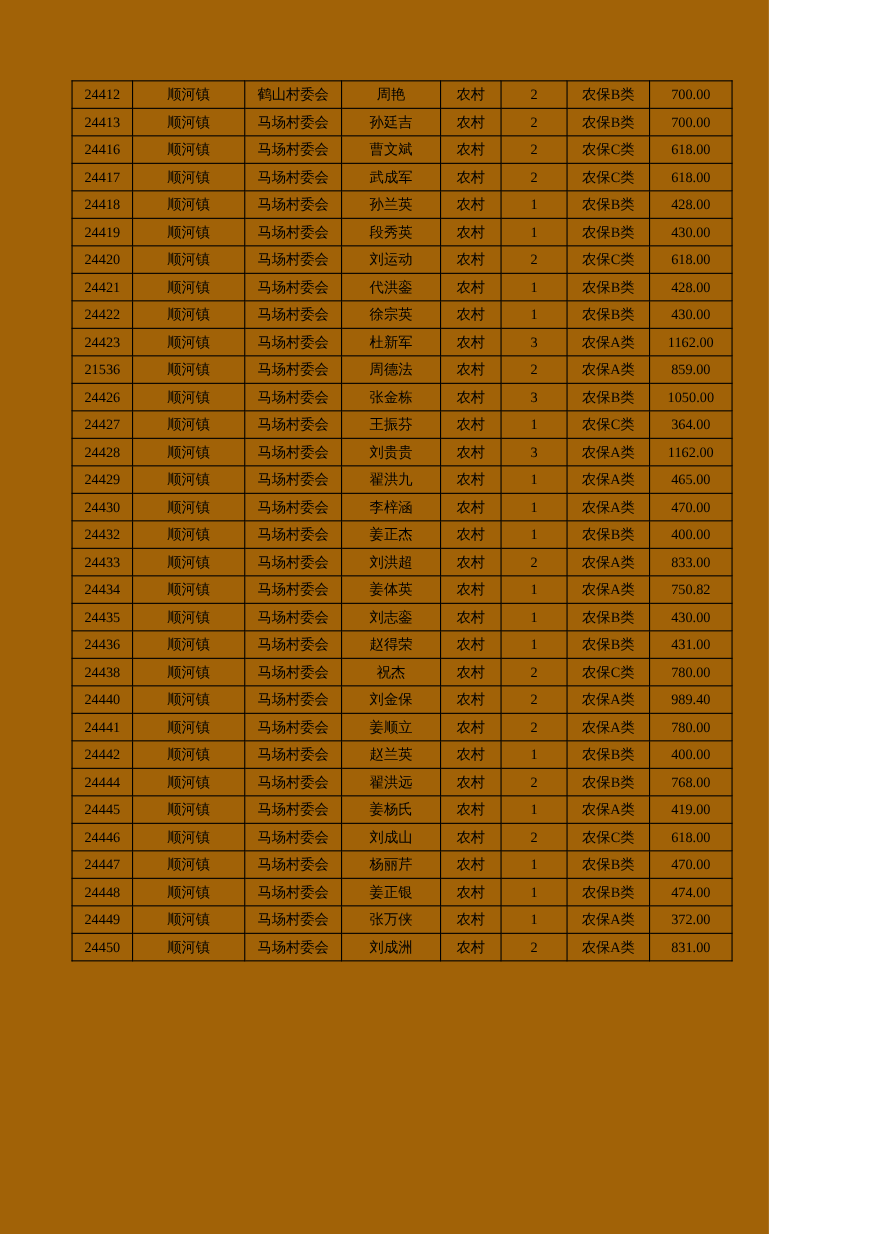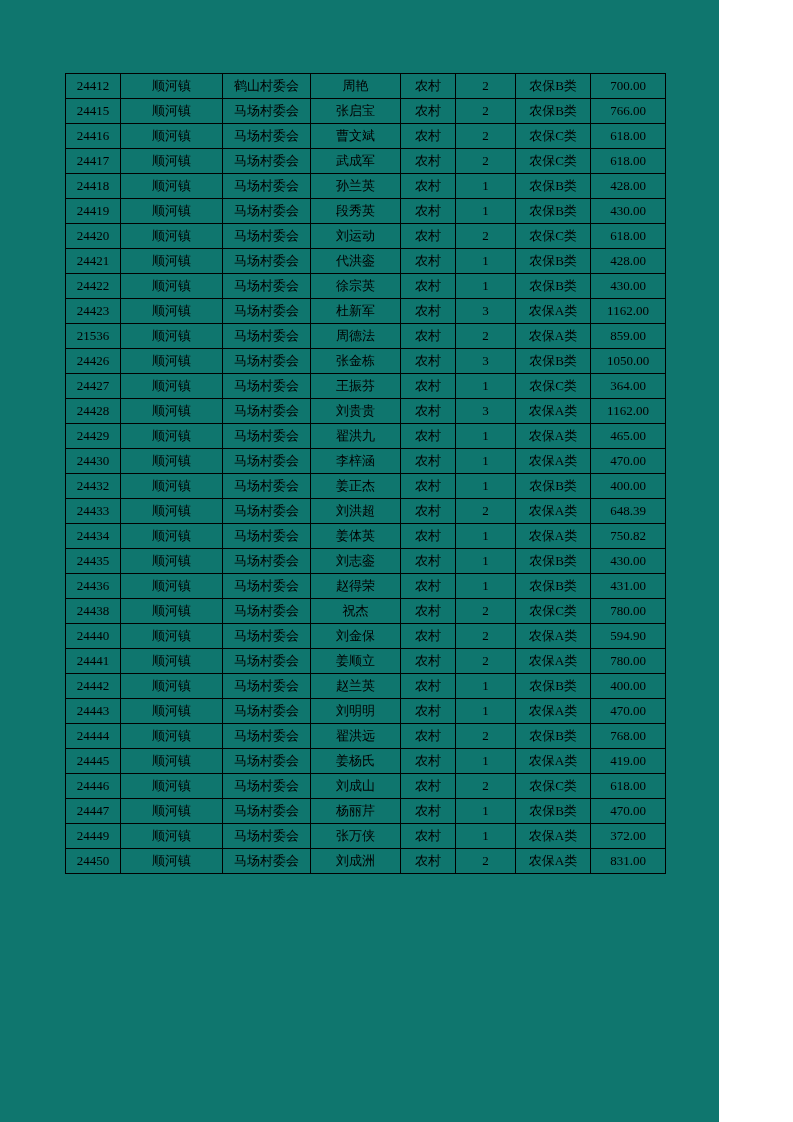--- a/index.html
+++ b/index.html
@@ -7,23 +7,22 @@
     width: 793px;
     height: 1122px;
     background: #ffffff;
     font-family: "Liberation Serif", "DejaVu Serif", serif;
     color: #000;
   }
   .page {
     position: relative;
     width: 699px;
     height: 1122px;
-    background: #0f766e;
+    background: #a16207;
     overflow: hidden;
-    padding-left: 20px;
   }
   table.grid {
     position: absolute;
     left: 65px;
     top: 73px;
     border-collapse: collapse;
     table-layout: fixed;
   }
   table.grid td {
     border: 1px solid #000;
@@ -61,28 +60,28 @@
           <td class="col-id">24412</td>
           <td class="col-town">顺河镇</td>
           <td class="col-village">鹤山村委会</td>
           <td class="col-name">周艳</td>
           <td class="col-type">农村</td>
           <td class="col-count">2</td>
           <td class="col-category">农保B类</td>
           <td class="col-amount">700.00</td>
         </tr>
         <tr>
-          <td class="col-id">24415</td>
-          <td class="col-town">顺河镇</td>
-          <td class="col-village">马场村委会</td>
-          <td class="col-name">张启宝</td>
-          <td class="col-type">农村</td>
-          <td class="col-count">2</td>
-          <td class="col-category">农保B类</td>
-          <td class="col-amount">766.00</td>
+          <td class="col-id">24413</td>
+          <td class="col-town">顺河镇</td>
+          <td class="col-village">马场村委会</td>
+          <td class="col-name">孙廷吉</td>
+          <td class="col-type">农村</td>
+          <td class="col-count">2</td>
+          <td class="col-category">农保B类</td>
+          <td class="col-amount">700.00</td>
         </tr>
         <tr>
           <td class="col-id">24416</td>
           <td class="col-town">顺河镇</td>
           <td class="col-village">马场村委会</td>
           <td class="col-name">曹文斌</td>
           <td class="col-type">农村</td>
           <td class="col-count">2</td>
           <td class="col-category">农保C类</td>
           <td class="col-amount">618.00</td>
@@ -228,21 +227,21 @@
           <td class="col-amount">400.00</td>
         </tr>
         <tr>
           <td class="col-id">24433</td>
           <td class="col-town">顺河镇</td>
           <td class="col-village">马场村委会</td>
           <td class="col-name">刘洪超</td>
           <td class="col-type">农村</td>
           <td class="col-count">2</td>
           <td class="col-category">农保A类</td>
-          <td class="col-amount">648.39</td>
+          <td class="col-amount">833.00</td>
         </tr>
         <tr>
           <td class="col-id">24434</td>
           <td class="col-town">顺河镇</td>
           <td class="col-village">马场村委会</td>
           <td class="col-name">姜体英</td>
           <td class="col-type">农村</td>
           <td class="col-count">1</td>
           <td class="col-category">农保A类</td>
           <td class="col-amount">750.82</td>
@@ -278,21 +277,21 @@
           <td class="col-amount">780.00</td>
         </tr>
         <tr>
           <td class="col-id">24440</td>
           <td class="col-town">顺河镇</td>
           <td class="col-village">马场村委会</td>
           <td class="col-name">刘金保</td>
           <td class="col-type">农村</td>
           <td class="col-count">2</td>
           <td class="col-category">农保A类</td>
-          <td class="col-amount">594.90</td>
+          <td class="col-amount">989.40</td>
         </tr>
         <tr>
           <td class="col-id">24441</td>
           <td class="col-town">顺河镇</td>
           <td class="col-village">马场村委会</td>
           <td class="col-name">姜顺立</td>
           <td class="col-type">农村</td>
           <td class="col-count">2</td>
           <td class="col-category">农保A类</td>
           <td class="col-amount">780.00</td>
@@ -301,68 +300,68 @@
           <td class="col-id">24442</td>
           <td class="col-town">顺河镇</td>
           <td class="col-village">马场村委会</td>
           <td class="col-name">赵兰英</td>
           <td class="col-type">农村</td>
           <td class="col-count">1</td>
           <td class="col-category">农保B类</td>
           <td class="col-amount">400.00</td>
         </tr>
         <tr>
-          <td class="col-id">24443</td>
-          <td class="col-town">顺河镇</td>
-          <td class="col-village">马场村委会</td>
-          <td class="col-name">刘明明</td>
-          <td class="col-type">农村</td>
-          <td class="col-count">1</td>
-          <td class="col-category">农保A类</td>
+          <td class="col-id">24444</td>
+          <td class="col-town">顺河镇</td>
+          <td class="col-village">马场村委会</td>
+          <td class="col-name">翟洪远</td>
+          <td class="col-type">农村</td>
+          <td class="col-count">2</td>
+          <td class="col-category">农保B类</td>
+          <td class="col-amount">768.00</td>
+        </tr>
+        <tr>
+          <td class="col-id">24445</td>
+          <td class="col-town">顺河镇</td>
+          <td class="col-village">马场村委会</td>
+          <td class="col-name">姜杨氏</td>
+          <td class="col-type">农村</td>
+          <td class="col-count">1</td>
+          <td class="col-category">农保A类</td>
+          <td class="col-amount">419.00</td>
+        </tr>
+        <tr>
+          <td class="col-id">24446</td>
+          <td class="col-town">顺河镇</td>
+          <td class="col-village">马场村委会</td>
+          <td class="col-name">刘成山</td>
+          <td class="col-type">农村</td>
+          <td class="col-count">2</td>
+          <td class="col-category">农保C类</td>
+          <td class="col-amount">618.00</td>
+        </tr>
+        <tr>
+          <td class="col-id">24447</td>
+          <td class="col-town">顺河镇</td>
+          <td class="col-village">马场村委会</td>
+          <td class="col-name">杨丽芹</td>
+          <td class="col-type">农村</td>
+          <td class="col-count">1</td>
+          <td class="col-category">农保B类</td>
           <td class="col-amount">470.00</td>
         </tr>
         <tr>
-          <td class="col-id">24444</td>
-          <td class="col-town">顺河镇</td>
-          <td class="col-village">马场村委会</td>
-          <td class="col-name">翟洪远</td>
-          <td class="col-type">农村</td>
-          <td class="col-count">2</td>
-          <td class="col-category">农保B类</td>
-          <td class="col-amount">768.00</td>
-        </tr>
-        <tr>
-          <td class="col-id">24445</td>
-          <td class="col-town">顺河镇</td>
-          <td class="col-village">马场村委会</td>
-          <td class="col-name">姜杨氏</td>
-          <td class="col-type">农村</td>
-          <td class="col-count">1</td>
-          <td class="col-category">农保A类</td>
-          <td class="col-amount">419.00</td>
-        </tr>
-        <tr>
-          <td class="col-id">24446</td>
-          <td class="col-town">顺河镇</td>
-          <td class="col-village">马场村委会</td>
-          <td class="col-name">刘成山</td>
-          <td class="col-type">农村</td>
-          <td class="col-count">2</td>
-          <td class="col-category">农保C类</td>
-          <td class="col-amount">618.00</td>
-        </tr>
-        <tr>
-          <td class="col-id">24447</td>
-          <td class="col-town">顺河镇</td>
-          <td class="col-village">马场村委会</td>
-          <td class="col-name">杨丽芹</td>
-          <td class="col-type">农村</td>
-          <td class="col-count">1</td>
-          <td class="col-category">农保B类</td>
-          <td class="col-amount">470.00</td>
+          <td class="col-id">24448</td>
+          <td class="col-town">顺河镇</td>
+          <td class="col-village">马场村委会</td>
+          <td class="col-name">姜正银</td>
+          <td class="col-type">农村</td>
+          <td class="col-count">1</td>
+          <td class="col-category">农保B类</td>
+          <td class="col-amount">474.00</td>
         </tr>
         <tr>
           <td class="col-id">24449</td>
           <td class="col-town">顺河镇</td>
           <td class="col-village">马场村委会</td>
           <td class="col-name">张万侠</td>
           <td class="col-type">农村</td>
           <td class="col-count">1</td>
           <td class="col-category">农保A类</td>
           <td class="col-amount">372.00</td>

